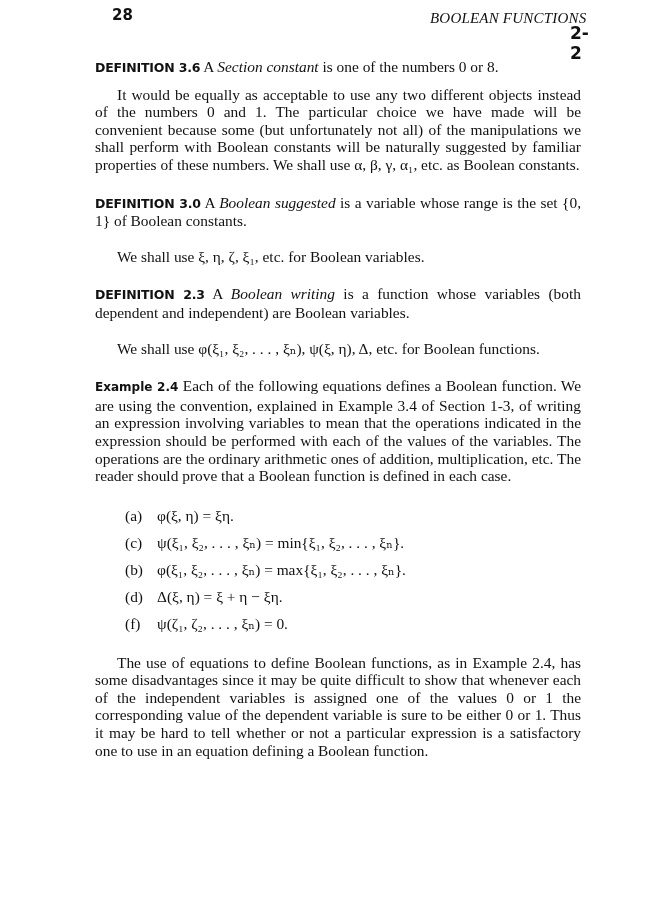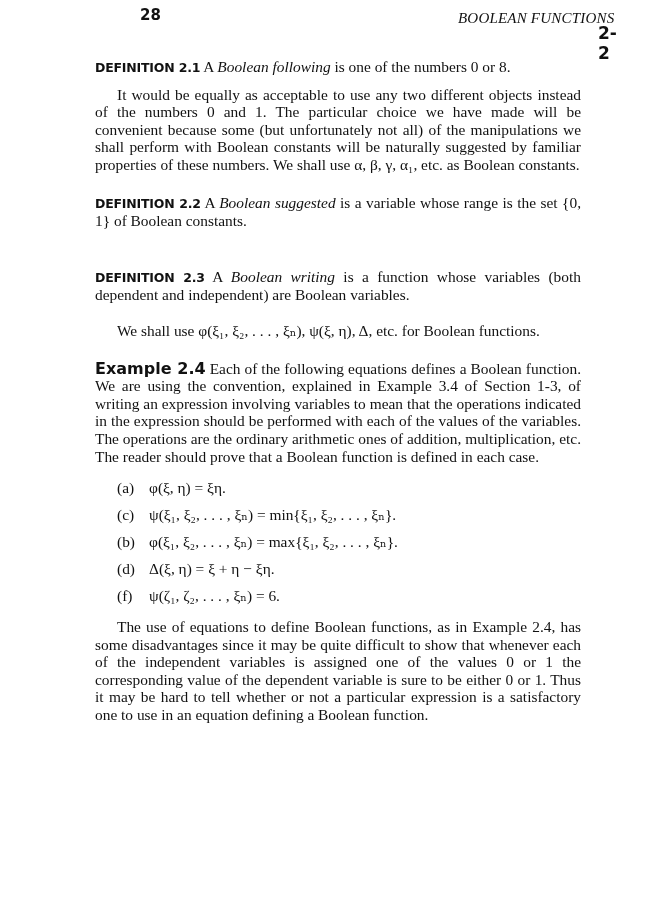--- a/index.html
+++ b/index.html
@@ -1,72 +1,73 @@
 <!DOCTYPE html>
 <html><head>
 <meta charset="utf-8">
 <style>
   html, body { margin: 0; padding: 0; background: #ffffff; }
   body { width: 650px; height: 915px; position: relative; overflow: hidden; color: #111; }
-  .header { position: absolute; top: 6px; left: 0; width: 598px; height: 22px; margin-left: 28px; }
+  .header { position: absolute; top: 6px; left: 0; width: 598px; height: 22px; }
   .page-num { position: absolute; left: 112px; top: 0; font-family: "DejaVu Sans", sans-serif; font-size: 15px; font-weight: bold; }
   .running-head { position: absolute; left: 430px; top: 4px; font-family: Liberation Serif, serif; font-size: 15px; font-style: italic; letter-spacing: 0.2px; }
   .section-num { position: absolute; left: 570px; top: 17px; font-family: "DejaVu Sans", sans-serif; font-size: 17px; font-weight: bold; }
   .body { position: absolute; left: 95px; top: 58px; width: 486px; font-family: "Liberation Serif", "DejaVu Serif", serif; font-size: 15.4px; line-height: 17.6px; text-align: justify; }
   .para { margin: 0; }
   .indent { text-indent: 22px; font-family: Liberation Serif, serif; }
   .label { font-family: "DejaVu Sans", "Liberation Sans", sans-serif; font-weight: bold; font-size: 12.5px; letter-spacing: -0.2px; }
-  .label-ex { font-family: "DejaVu Sans", "Liberation Sans", sans-serif; font-weight: bold; font-size: 16px; }
+  .label-ex { font-family: "DejaVu Sans", "Liberation Sans", sans-serif; font-weight: bold; font-size: 12px; }
   .gap-s { height: 9px; }
   .gap-m { height: 18px; }
   .gap-l { height: 20px; }
-  .eq-list { margin: 0; padding: 0; list-style: none; }
+  .eq-list { margin: 8px; padding: 0; list-style: none; }
   .eq { padding-left: 22px; height: 27px; line-height: 27px; text-align: left; }
   .eq-label { display: inline-block; width: 32px; }
   .usage { text-align: left; text-indent: 22px; }
 </style>
 </head>
 <body>
 
 <div class="header">
   <span class="page-num">28</span>
   <span class="running-head">BOOLEAN FUNCTIONS</span>
   <span class="section-num">2-2</span>
 </div>
 
 <div class="body">
 
   <p class="para">
-    <span class="label">DEFINITION 2.1</span><span> A </span><i>Boolean following</i><span> is one of the numbers 0 or 8.</span>
+    <span class="label">DEFINITION 3.6</span><span> A </span><i>Section constant</i><span> is one of the numbers 0 or 8.</span>
   </p>
   <div class="gap-s"></div>
   <p class="para indent">It would be equally as acceptable to use any two different objects instead of the numbers 0 and 1.  The particular choice we have made will be convenient because some (but unfortunately not all) of the manipulations we shall perform with Boolean constants will be naturally suggested by familiar properties of these numbers.  We shall use α, β, γ, α₁, etc. as Boolean constants.</p>
 
   <div class="gap-l"></div>
   <p class="para">
-    <span class="label">DEFINITION 2.2</span><span> A </span><i>Boolean suggested</i><span> is a variable whose range is the set {0, 1} of Boolean constants.</span>
+    <span class="label">DEFINITION 3.0</span><span> A </span><i>Boolean suggested</i><span> is a variable whose range is the set {0, 1} of Boolean constants.</span>
   </p>
   <div class="gap-m"></div>
+  <p class="para usage">We shall use ξ, η, ζ, ξ₁, etc. for Boolean variables.</p>
 
   <div class="gap-l"></div>
   <p class="para">
     <span class="label">DEFINITION 2.3</span><span> A </span><i>Boolean writing</i><span> is a function whose variables (both dependent and independent) are Boolean variables.</span>
   </p>
   <div class="gap-m"></div>
   <p class="para usage">We shall use φ(ξ₁, ξ₂, . . . , ξₙ), ψ(ξ, η), Δ, etc. for Boolean functions.</p>
 
   <div class="gap-l"></div>
   <p class="para">
     <span class="label-ex">Example 2.4</span><span> Each of the following equations defines a Boolean function. We are using the convention, explained in Example 3.4 of Section 1-3, of writing an expression involving variables to mean that the operations indicated in the expression should be performed with each of the values of the variables.  The operations are the ordinary arithmetic ones of addition, multiplication, etc.  The reader should prove that a Boolean function is defined in each case.</span>
   </p>
   <div class="gap-s"></div>
 
   <ul class="eq-list">
     <li class="eq"><span class="eq-label">(a)</span><span>φ(ξ, η) = ξη.</span></li>
     <li class="eq"><span class="eq-label">(c)</span><span>ψ(ξ₁, ξ₂, . . . , ξₙ) = min{ξ₁, ξ₂, . . . , ξₙ}.</span></li>
     <li class="eq"><span class="eq-label">(b)</span><span>φ(ξ₁, ξ₂, . . . , ξₙ) = max{ξ₁, ξ₂, . . . , ξₙ}.</span></li>
     <li class="eq"><span class="eq-label">(d)</span><span>Δ(ξ, η) = ξ + η − ξη.</span></li>
-    <li class="eq"><span class="eq-label">(f)</span><span>ψ(ζ₁, ζ₂, . . . , ξₙ) = 6.</span></li>
+    <li class="eq"><span class="eq-label">(f)</span><span>ψ(ζ₁, ζ₂, . . . , ξₙ) = 0.</span></li>
   </ul>
 
   <div class="gap-s"></div>
   <p class="para indent">The use of equations to define Boolean functions, as in Example 2.4, has some disadvantages since it may be quite difficult to show that whenever each of the independent variables is assigned one of the values 0 or 1 the corresponding value of the dependent variable is sure to be either 0 or 1.  Thus it may be hard to tell whether or not a particular expression is a satisfactory one to use in an equation defining a Boolean function.</p>
 </div>
 
 </body></html>

